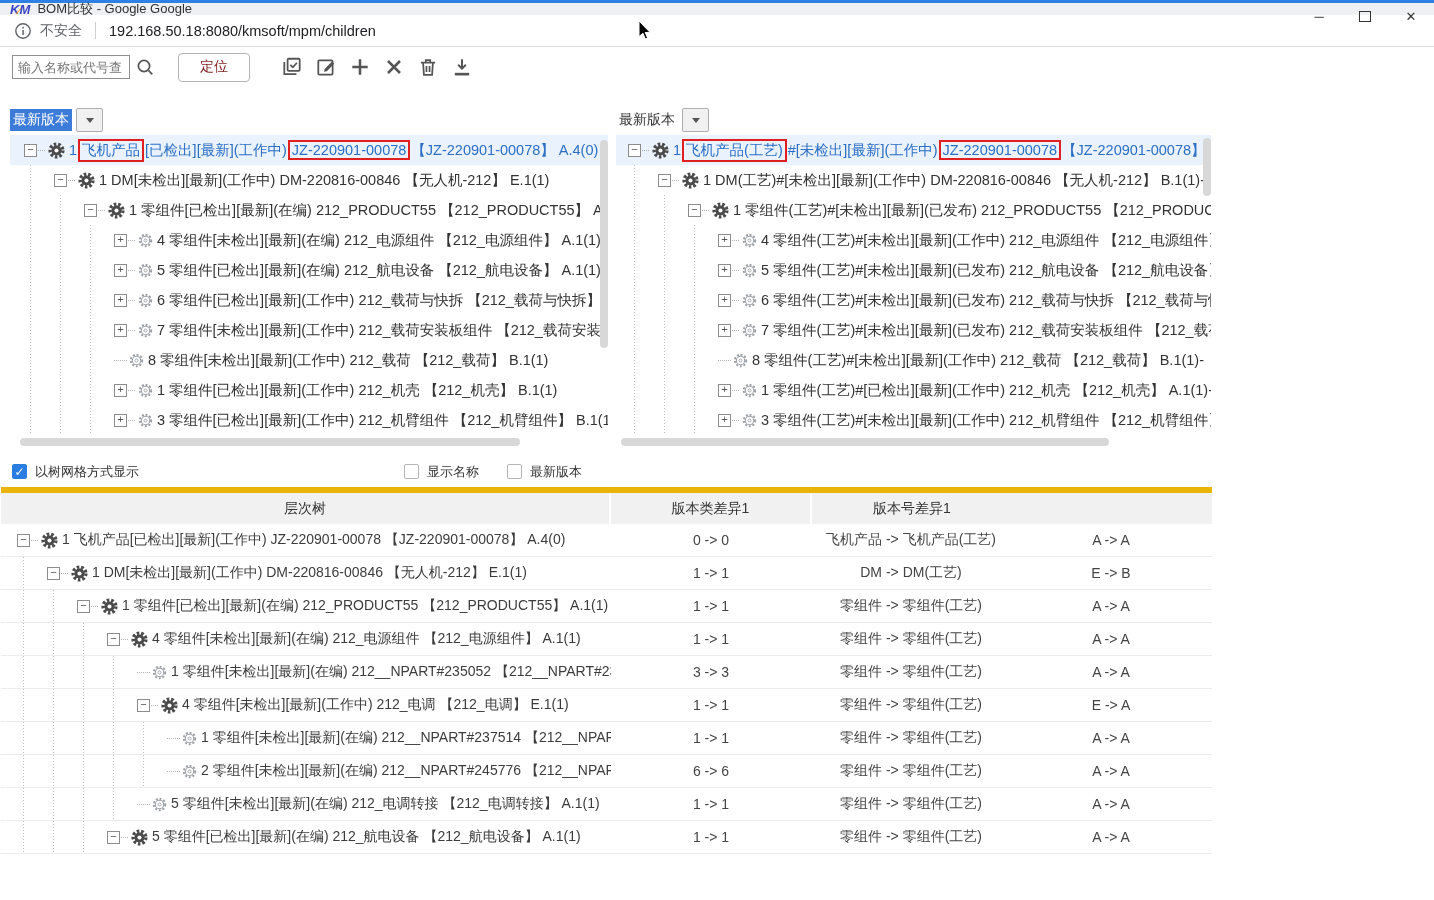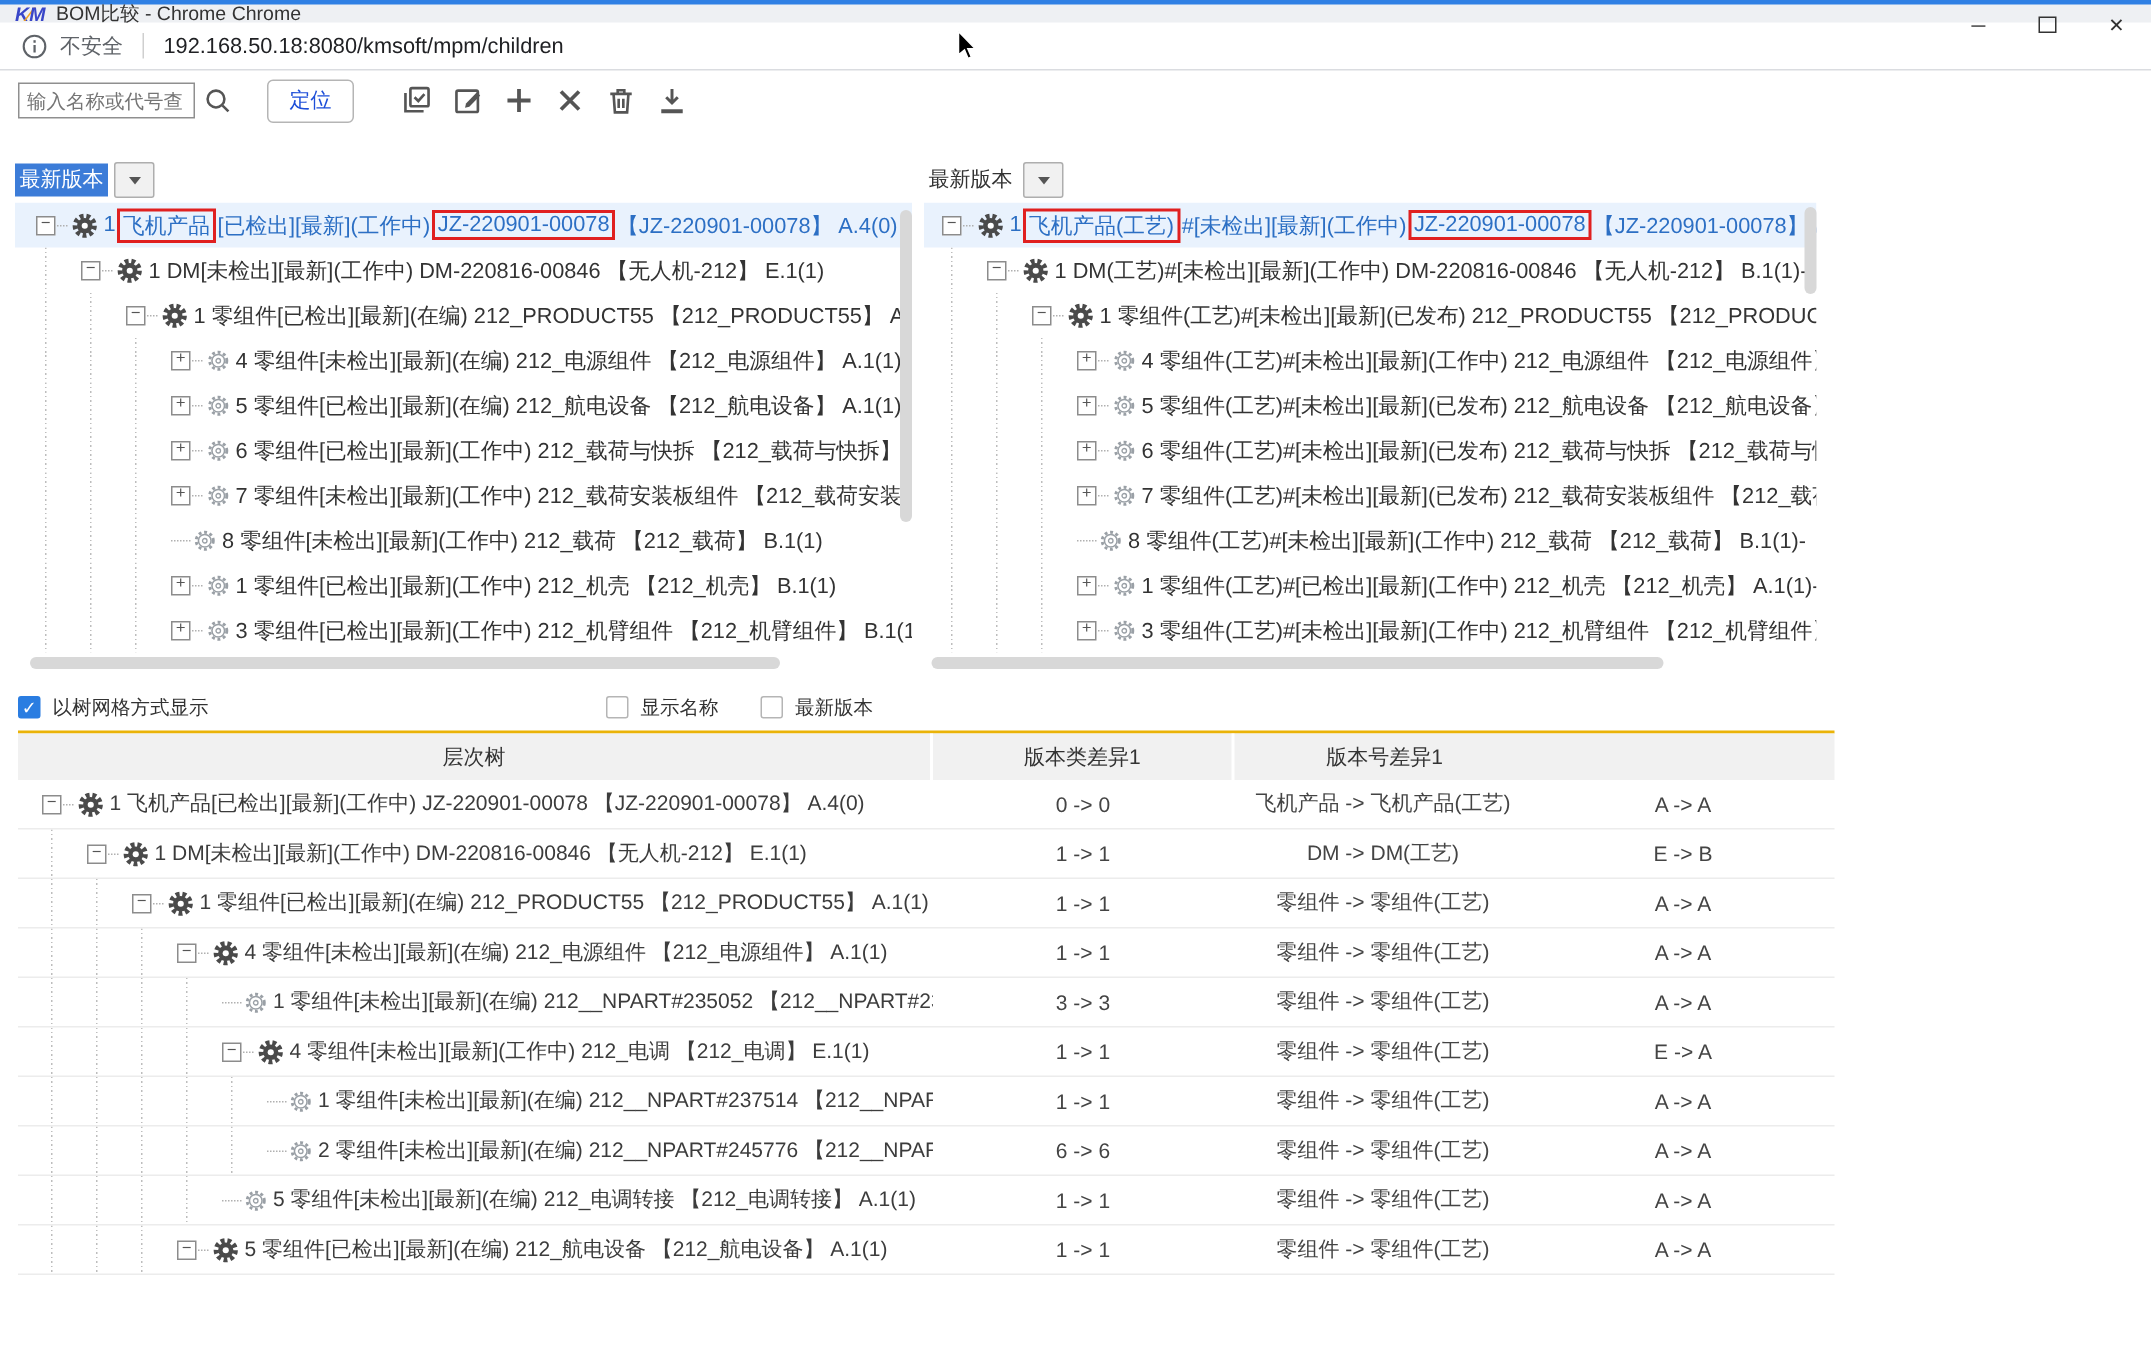--- a/index.html
+++ b/index.html
@@ -18,22 +18,22 @@
   .addressbar{height:31px;background:#fff;border-bottom:1px solid #dadce0;display:flex;align-items:center;
               padding-left:14px;font-size:14px;color:#5f6368}
   .addr-sep{width:1px;height:17px;background:#cfcfcf;margin:0 13px}
   .url-text{color:#202124;font-size:14.5px}
   .sec-label{margin-left:8px}
   
   .toolbar{height:40px;display:flex;align-items:center;padding-left:12px}
   .search-input{width:118px;height:24px;box-sizing:border-box;border:1px solid #8f8f8f;font-size:13px;
                 padding:0 5px;color:#0369a1;outline:none;font-family:inherit}
   .search-icon{margin-left:5px;display:flex}
-  .locate-btn{margin-left:23px;width:58px;height:29px;border:1px solid #b5b5b5;border-radius:4px;background:#fff;
-              font-size:14px;color:#1d4ed8;display:flex;align-items:center;justify-content:center;font-family:Liberation Mono, monospace}
+  .locate-btn{margin-left:23px;width:72px;height:29px;border:1px solid #b5b5b5;border-radius:4px;background:#fff;
+              font-size:14px;color:#7f1d1d;display:flex;align-items:center;justify-content:center;font-family:Liberation Mono, monospace}
   .tool-icons{margin-left:30px;display:flex;gap:10px}
   .tool-btn{width:24px;height:24px;display:flex;align-items:center;justify-content:center}
   
   .panel{position:absolute;top:108px}
   #panel-left{left:10px;width:598px;height:338px}
   #panel-right{left:616px;width:595px;height:338px}
   .version-row{display:flex;align-items:center;height:24px;margin-bottom:3px}
   .version-value{font-size:14px;padding:2px 3px;color:#333}
   .version-value.hl{background:#3c7cd8;color:#fff}
   .dd-btn{width:25px;height:22px;margin-left:4px;background:#f1f1f1;border:1px solid #aeaeae;border-radius:2px;
@@ -53,38 +53,38 @@
   .gearwrap{flex:none;margin:0 4px 0 2px;display:flex}
   .vthumb,.hthumb{position:absolute;background:#d8d8d8;border-radius:4px}
   
   .options{position:absolute;top:458px;left:0;width:1211px;height:27px;display:flex;align-items:center;font-size:13px}
   .cb{flex:none;width:15px;height:15px;box-sizing:border-box;border:1px solid #b5b5b5;border-radius:2px;background:#fff;
       margin-right:8px;display:flex;align-items:center;justify-content:center;color:#fff;font-size:12px}
   .cb.checked{background:#2a7de1;border-color:#2a7de1}
   .cb.checked::after{content:"\2713"}
   .opt{display:flex;align-items:center}
   
-  #grid{position:absolute;top:487px;left:12px;width:1211px;border-top:2px solid #eab308;box-sizing:border-box}
+  #grid{position:absolute;top:487px;left:1px;width:1211px;border-top:6px solid #eab308;box-sizing:border-box}
   .ghead{display:flex;height:31px;background:#f1f1f1}
   .hc{box-sizing:border-box;display:flex;align-items:center;justify-content:center;font-size:14px;color:#333;
       border-right:2px solid #fff}
   .hc:last-child{border-right:none}
   .grow{display:flex;height:32px;border-bottom:1px solid #ececec;align-items:center}
   .gtree{box-sizing:border-box;width:610px;height:100%;overflow:hidden;white-space:nowrap;display:flex;
          align-items:center;font-size:14px;color:#3c3c3c;padding-left:16px}
   .gcell{width:200px;text-align:center;font-size:14px;color:#444}
   
   .cursor{position:absolute;left:638px;top:21px;pointer-events:none}
 </style>
 </head>
 <body>
 
 <div class="titlebar">
   <span class="favicon"><span class="k">K</span><span class="slash">∕</span><span class="m">M</span></span>
-  <span class="title-text">BOM比较 - Chrome Chrome</span>
+  <span class="title-text">BOM比较 - Google Google</span>
   <div class="win-controls">
     <span class="win-btn">─</span>
     <span class="win-btn">
         <span class="max-glyph"></span>
       </span>
     <span class="win-btn">✕</span>
   </div>
 </div>
 
 <div class="addressbar">

